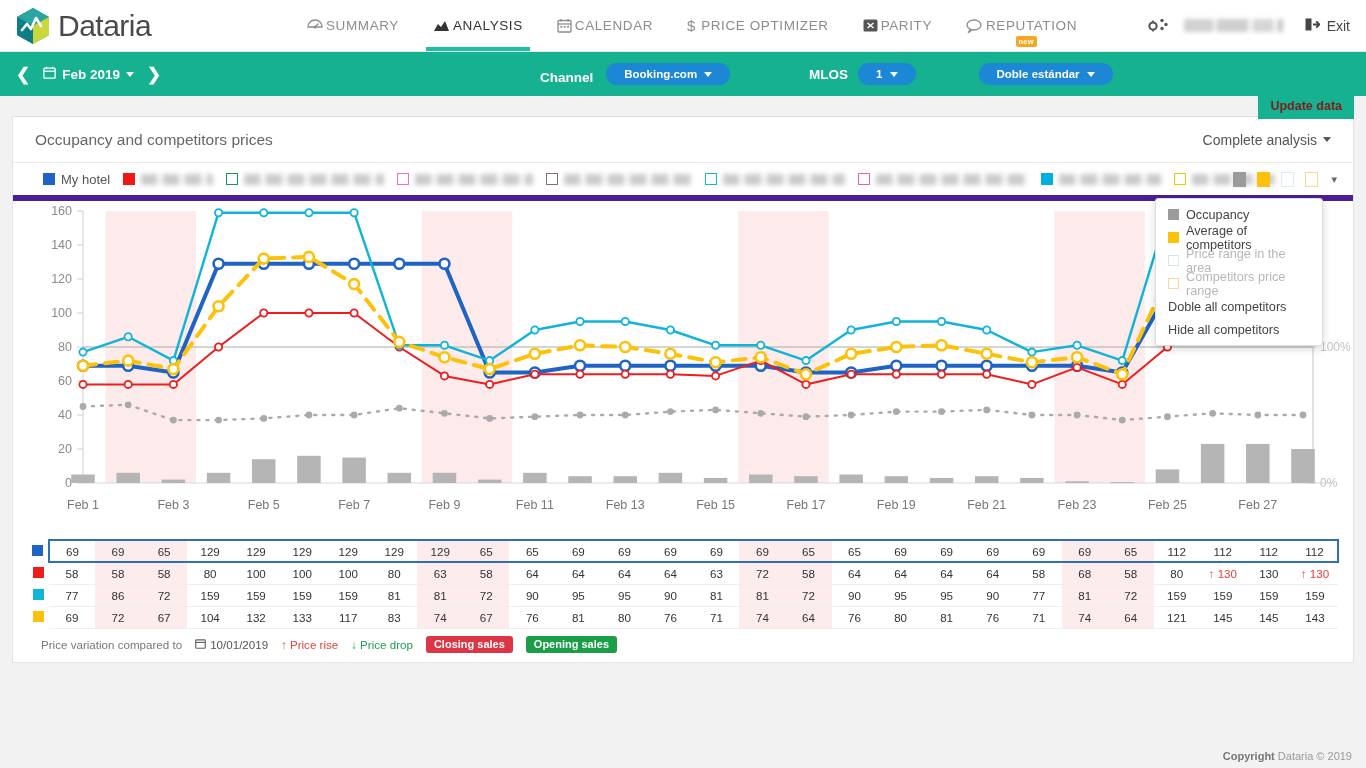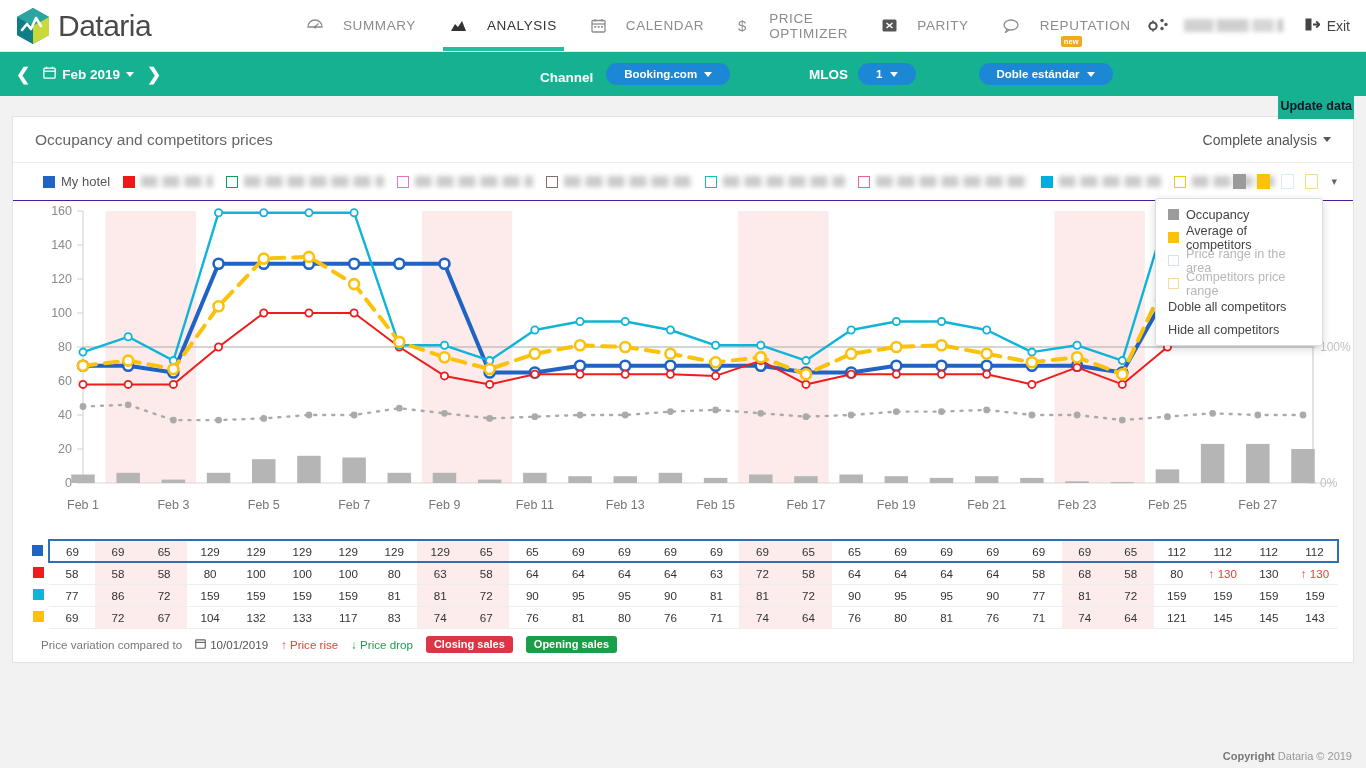--- a/index.html
+++ b/index.html
@@ -19,21 +19,21 @@
     position: relative;
   }
   .brand { display: flex; align-items: center; padding-left: 14px; width: 290px; }
   .brand-logo { width: 38px; height: 40px; position: relative; }
   .brand-name {
     font-size: 30px; color: #4a4a4a; letter-spacing: -0.5px;
     margin-left: 6px; font-weight: 400;
   }
   .nav-items { display: flex; align-items: center; height: 50px; flex: 1; }
   .nav-item {
-    display: flex; align-items: center; gap: 20px;
+    display: flex; align-items: center; gap: 3px;
     padding: 0 17px; height: 50px;
     font-size: 13.5px; letter-spacing: 0.6px; color: #8c8c8c;
     cursor: pointer; position: relative;
   }
   .nav-item.active { color: #333; text-align: right; }
   .nav-item.active::after {
     content: ""; position: absolute; left: 10px; right: 10px; bottom: 0;
     height: 4px; background: #1fbfa0;
   }
   .nav-icon { display: inline-flex; align-items: center; color: #8c8c8c; }
@@ -73,40 +73,40 @@
     padding: 5px 18px; border-radius: 11px; cursor: pointer;
     display: inline-flex; align-items: center; gap: 7px;
   }
   .caret { width: 0; height: 0; border-left: 4px solid transparent; border-right: 4px solid transparent; border-top: 5px solid currentColor; display: inline-block; }
   .mlos-group { display: flex; align-items: center; gap: 10px; margin-left: 66px; }
   .roomtype { margin-left: 50px; }
 
   
   .update-btn {
     position: absolute; right: 12px; top: 94px;
-    background: #16b191; color: #0f172a; font-size: 12.5px; font-weight: bold;
-    padding: 5px 2px 6px; border-radius: 3px 3px 0 0; cursor: pointer; z-index: 6;
+    background: #16b191; color: #7f1d1d; font-size: 12.5px; font-weight: bold;
+    padding: 5px 12px 6px; border-radius: 3px 3px 0 0; cursor: pointer; z-index: 6;
   }
 
   
   .card {
     position: absolute; left: 12px; top: 116px; width: 1342px;
     background: #fff; border: 1px solid #e3e3e3;
   }
   .card-head {
     height: 46px; display: flex; align-items: center; justify-content: space-between;
     padding: 0 22px; border-bottom: 1px solid #ececec;
   }
   .card-title { font-size: 15.5px; color: #666; }
   .card-action { font-size: 14px; color: #555; cursor: pointer; display: flex; align-items: center; gap: 6px; }
 
   
   .legend-row {
     height: 38px; display: flex; align-items: center;
-    padding: 0 18px 0 30px; border-bottom: 1px solid #4c1d95; position: relative;
+    padding: 0 18px 0 30px; border-bottom: 6px solid #4c1d95; position: relative;
   }
   .lg-item { display: flex; align-items: center; gap: 6px; margin-right: 13px; white-space: nowrap; }
   .lg-box { width: 12px; height: 12px; flex: none; }
   .lg-box.hollow { background: #fff !important; border: 1.6px solid; }
   .lg-text { font-size: 13px; color: #555; }
   .lg-blurred { height: 11px; border-radius: 1px; filter: blur(2.4px); opacity: .8; }
   .legend-right { position: absolute; right: 16px; display: flex; align-items: center; gap: 11px; }
   .lr-box { width: 13px; height: 15px; }
   .lr-caret { color: #666; font-size: 11px; cursor: pointer; margin-left: 2px; }
 

